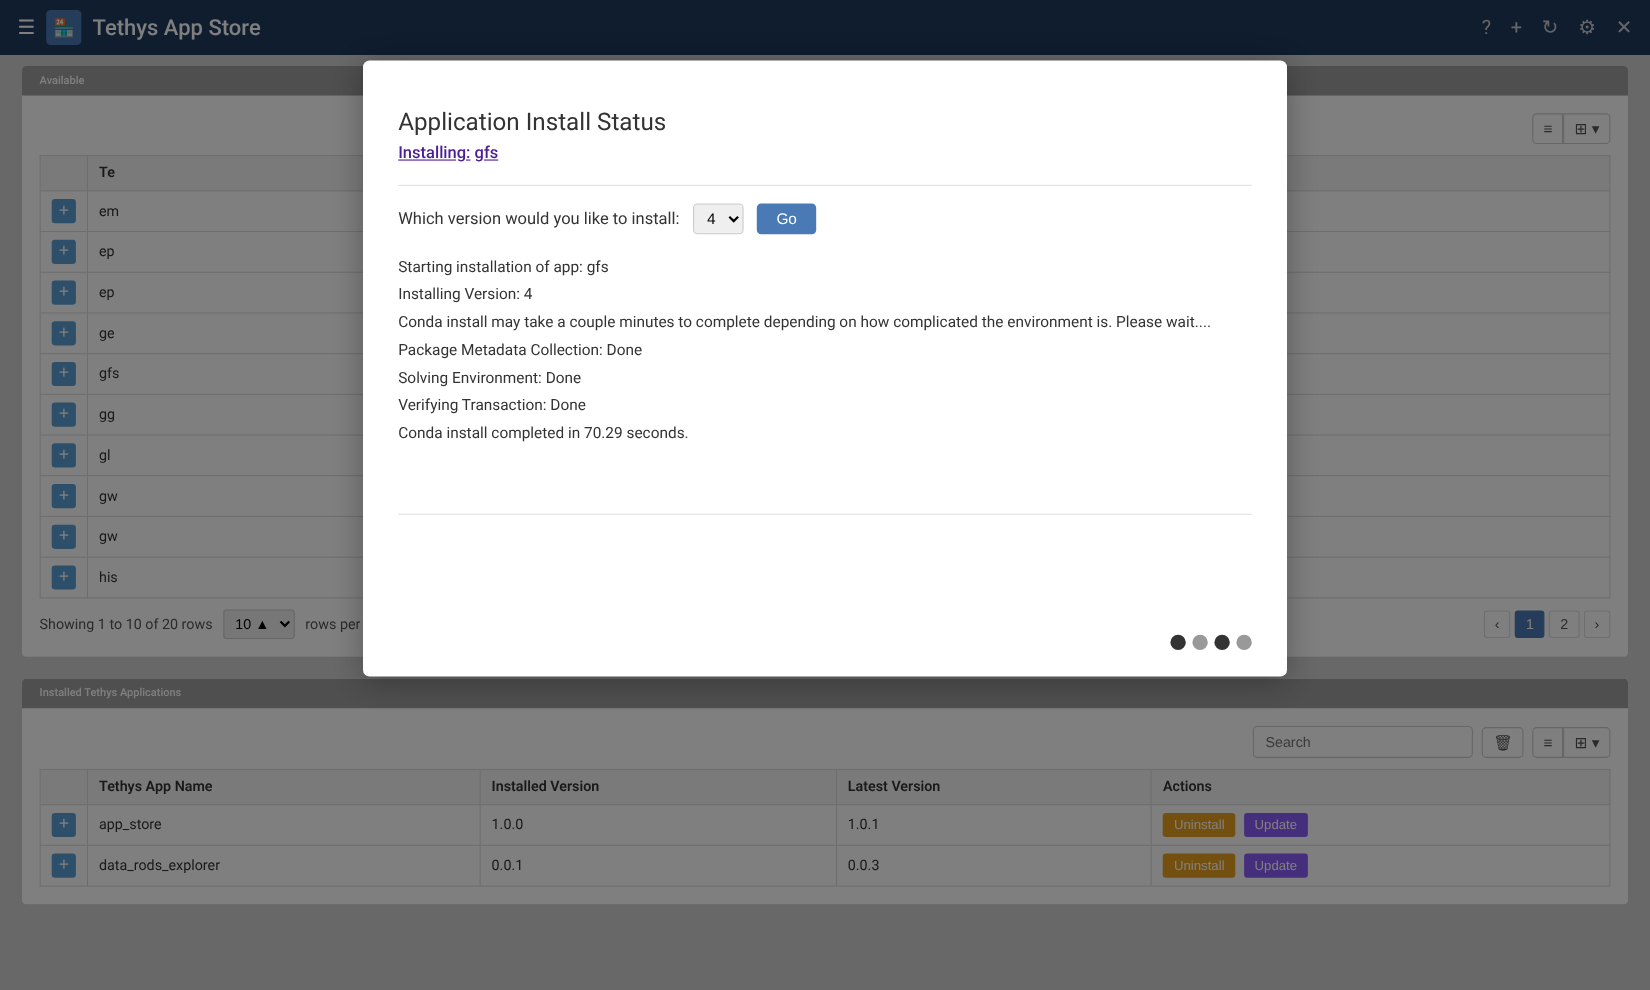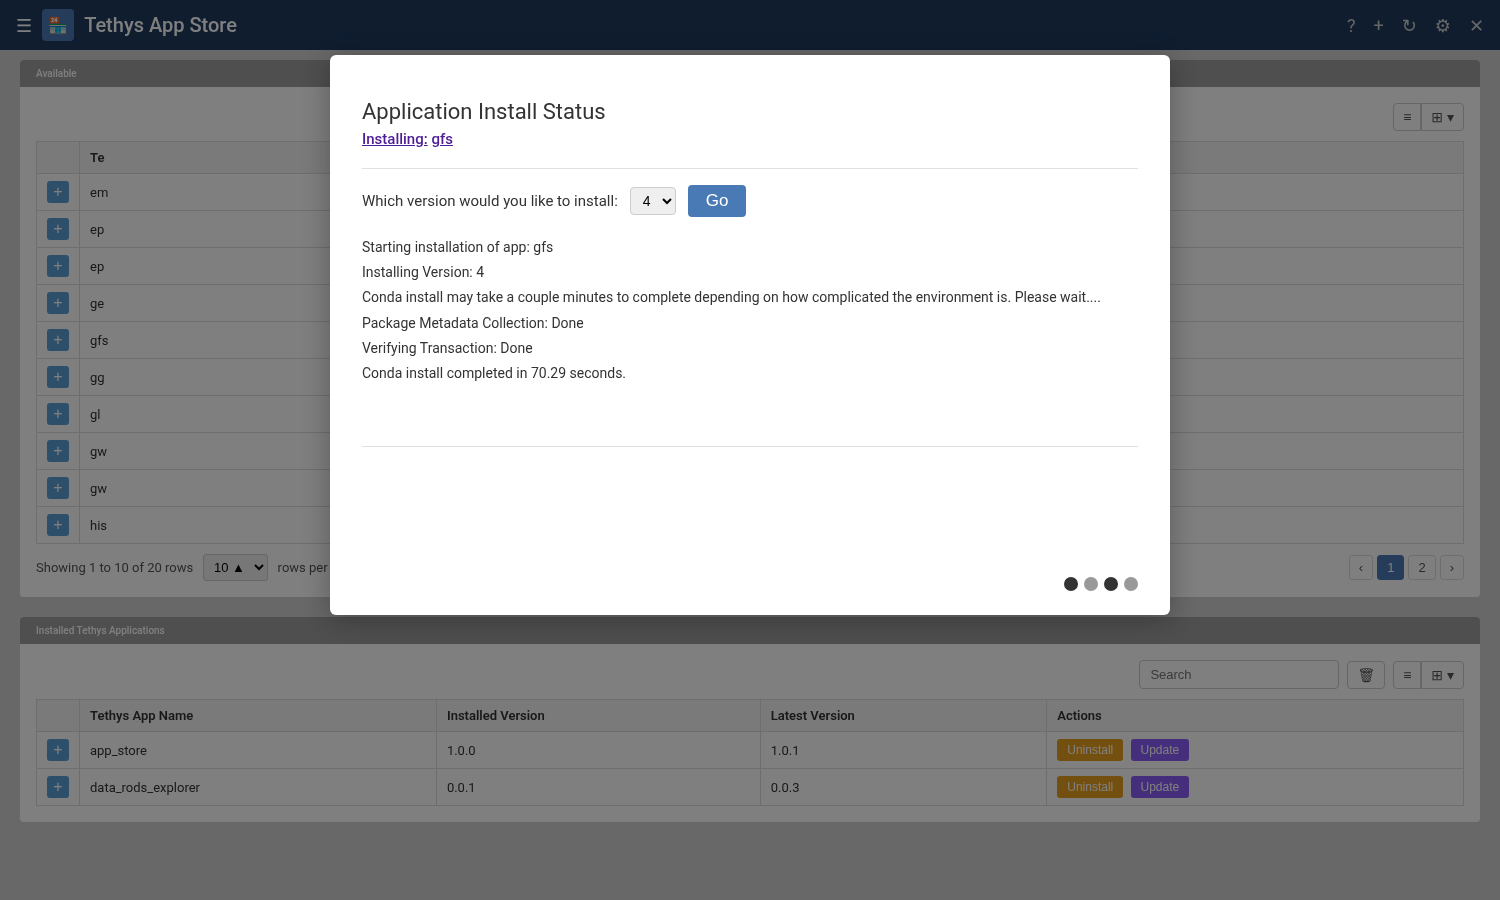--- a/index.html
+++ b/index.html
@@ -278,21 +278,21 @@
       padding: 4px 8px;
       font-size: 14px;
       cursor: pointer;
     }
     .go-btn {
       background: #4a7ab5;
       color: white;
       border: none;
       border-radius: 4px;
       padding: 6px 18px;
-      font-size: 17px;
+      font-size: 14px;
       cursor: pointer;
     }
     .modal-log {
       font-size: 14px;
       color: #333;
       line-height: 1.8;
     }
     .modal-log p {
       margin: 0;
     }
@@ -498,20 +498,21 @@
         <option>1</option>
       </select>
       <button class="go-btn">Go</button>
     </div>
 
     <div class="modal-log">
       <p>Starting installation of app: gfs</p>
       <p>Installing Version: 4</p>
       <p>Conda install may take a couple minutes to complete depending on how complicated the environment is. Please wait....</p>
       <p>Package Metadata Collection: Done</p>
+      <p>Solving Environment: Done</p>
       <p>Verifying Transaction: Done</p>
       <p>Conda install completed in 70.29 seconds.</p>
     </div>
 
     <hr class="modal-divider" style="margin-top: 60px;">
 
     <div class="modal-footer">
       <div class="loading-dots">
         <span class="dot"></span>
         <span class="dot light"></span>

